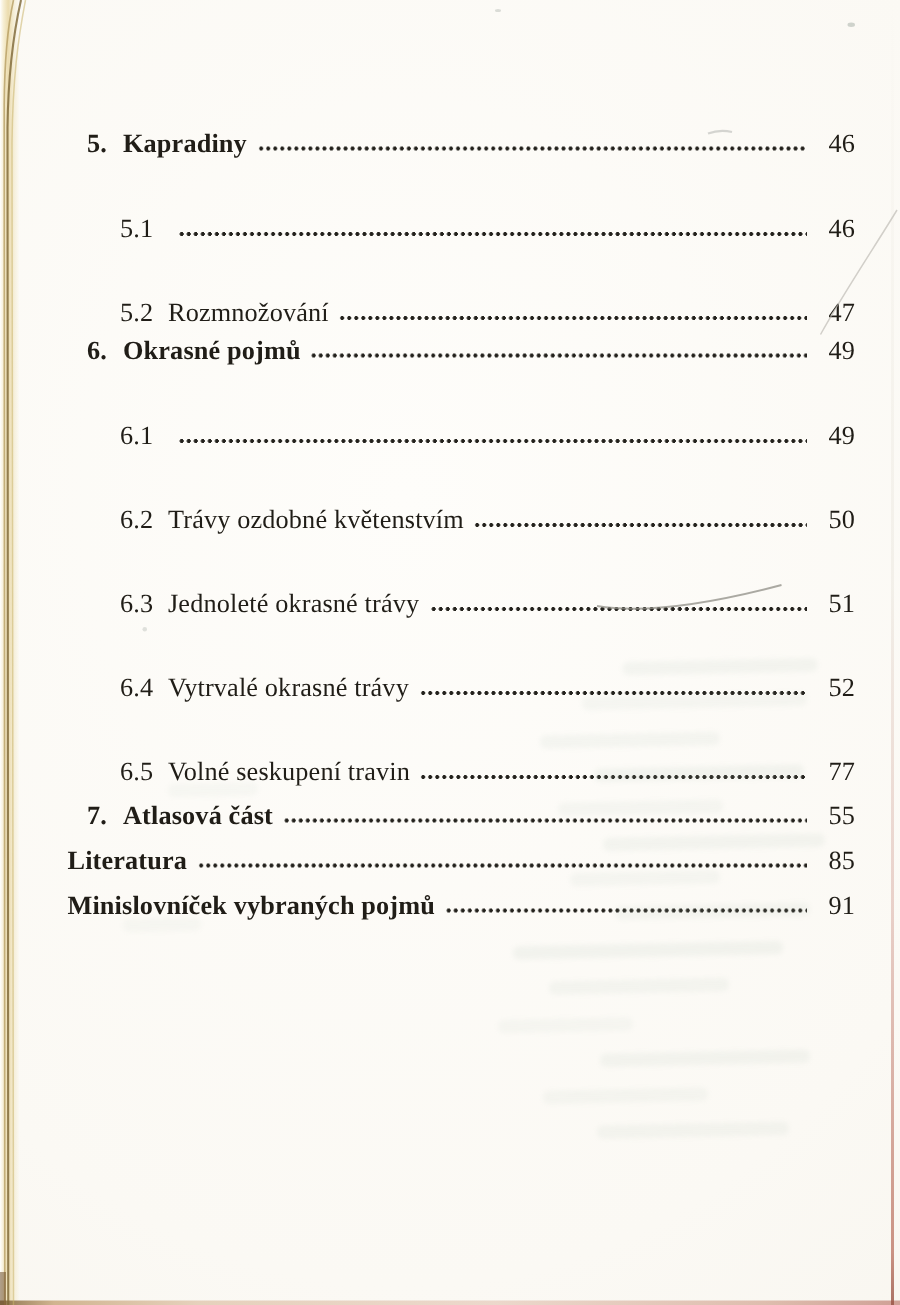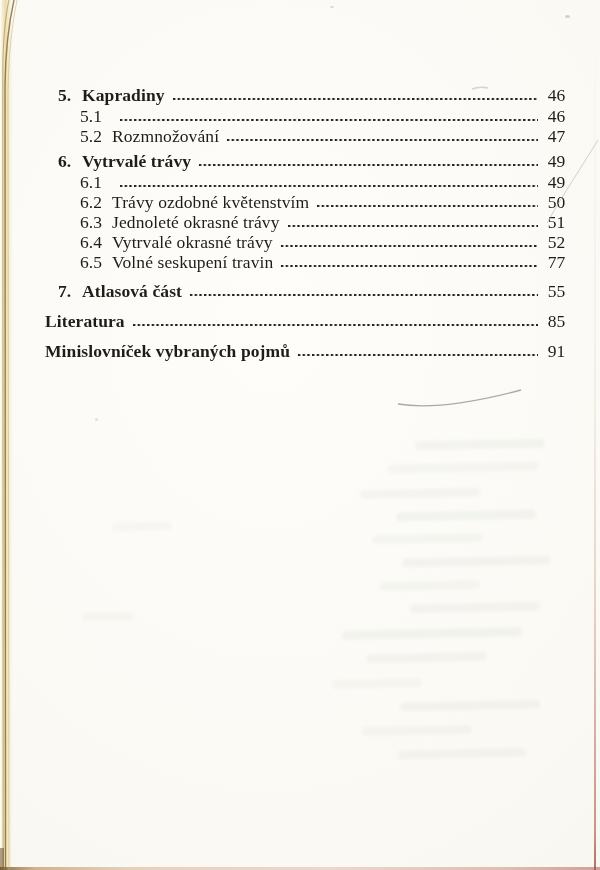--- a/index.html
+++ b/index.html
@@ -34,30 +34,30 @@
   .toc { position:absolute; top:85px; left:45px; right:30px; }
   .row {
     display:flex; align-items:baseline;
     font-size:17.5px; line-height:21px;
     letter-spacing:.1px;
     white-space:nowrap;
   }
   .row.l1 { font-weight:bold; }
   .row.sub { line-height:20px; }
   .l1 .num  { flex:0 0 auto; margin-left:13px; width:24px; }
-  .sub .num { flex:0 0 auto; margin-left:35px; width:32px; font-weight:normal; }
+  .sub .num { flex:0 0 auto; margin-left:35px; width:32px; font-weight:normal;margin-top:36px; }
   .label { flex:0 0 auto; }
   .dots {
     flex:1 1 auto; height:4px; margin:0 5px 0 7px;
     background-image: radial-gradient(circle at 2.1px 2px, #23211c 1.15px, rgba(0,0,0,0) 1.45px);
     background-size: 4.7px 4px;
     background-repeat: repeat-x;
     background-position: 0 100%;
   }
-  .page-num { flex:0 0 auto; min-width:27px; text-align:center; font-weight:normal; }
+  .page-num { flex:0 0 auto; min-width:27px; text-align:right; font-weight:normal; }
   .gap-sm { margin-top:5px; }
   .gap-md { margin-top:9px; }
 
   .marks { position:absolute; inset:0; pointer-events:none; }
 
   
   .ghost {
     position:absolute; height:9px; border-radius:4px;
     background:#a9bcae; opacity:.11; filter:blur(1.6px);
     transform:rotate(-1.2deg);
@@ -88,21 +88,21 @@
     </div>
     <div class="row sub">
       <span class="num">5.2</span>
         <span class="label">Rozmnožování</span>
         <span class="dots"></span>
         <span class="page-num">47</span>
     </div>
 
     <div class="row l1 gap-sm">
       <span class="num">6.</span>
-        <span class="label">Vytrvalé trávy</span>
+        <span class="label">Okrasné pojmů</span>
         <span class="dots"></span>
         <span class="page-num">49</span>
     </div>
     <div class="row sub">
       <span class="num">6.1</span>
         <span class="dots"></span>
         <span class="page-num">49</span>
     </div>
     <div class="row sub">
       <span class="num">6.2</span>

